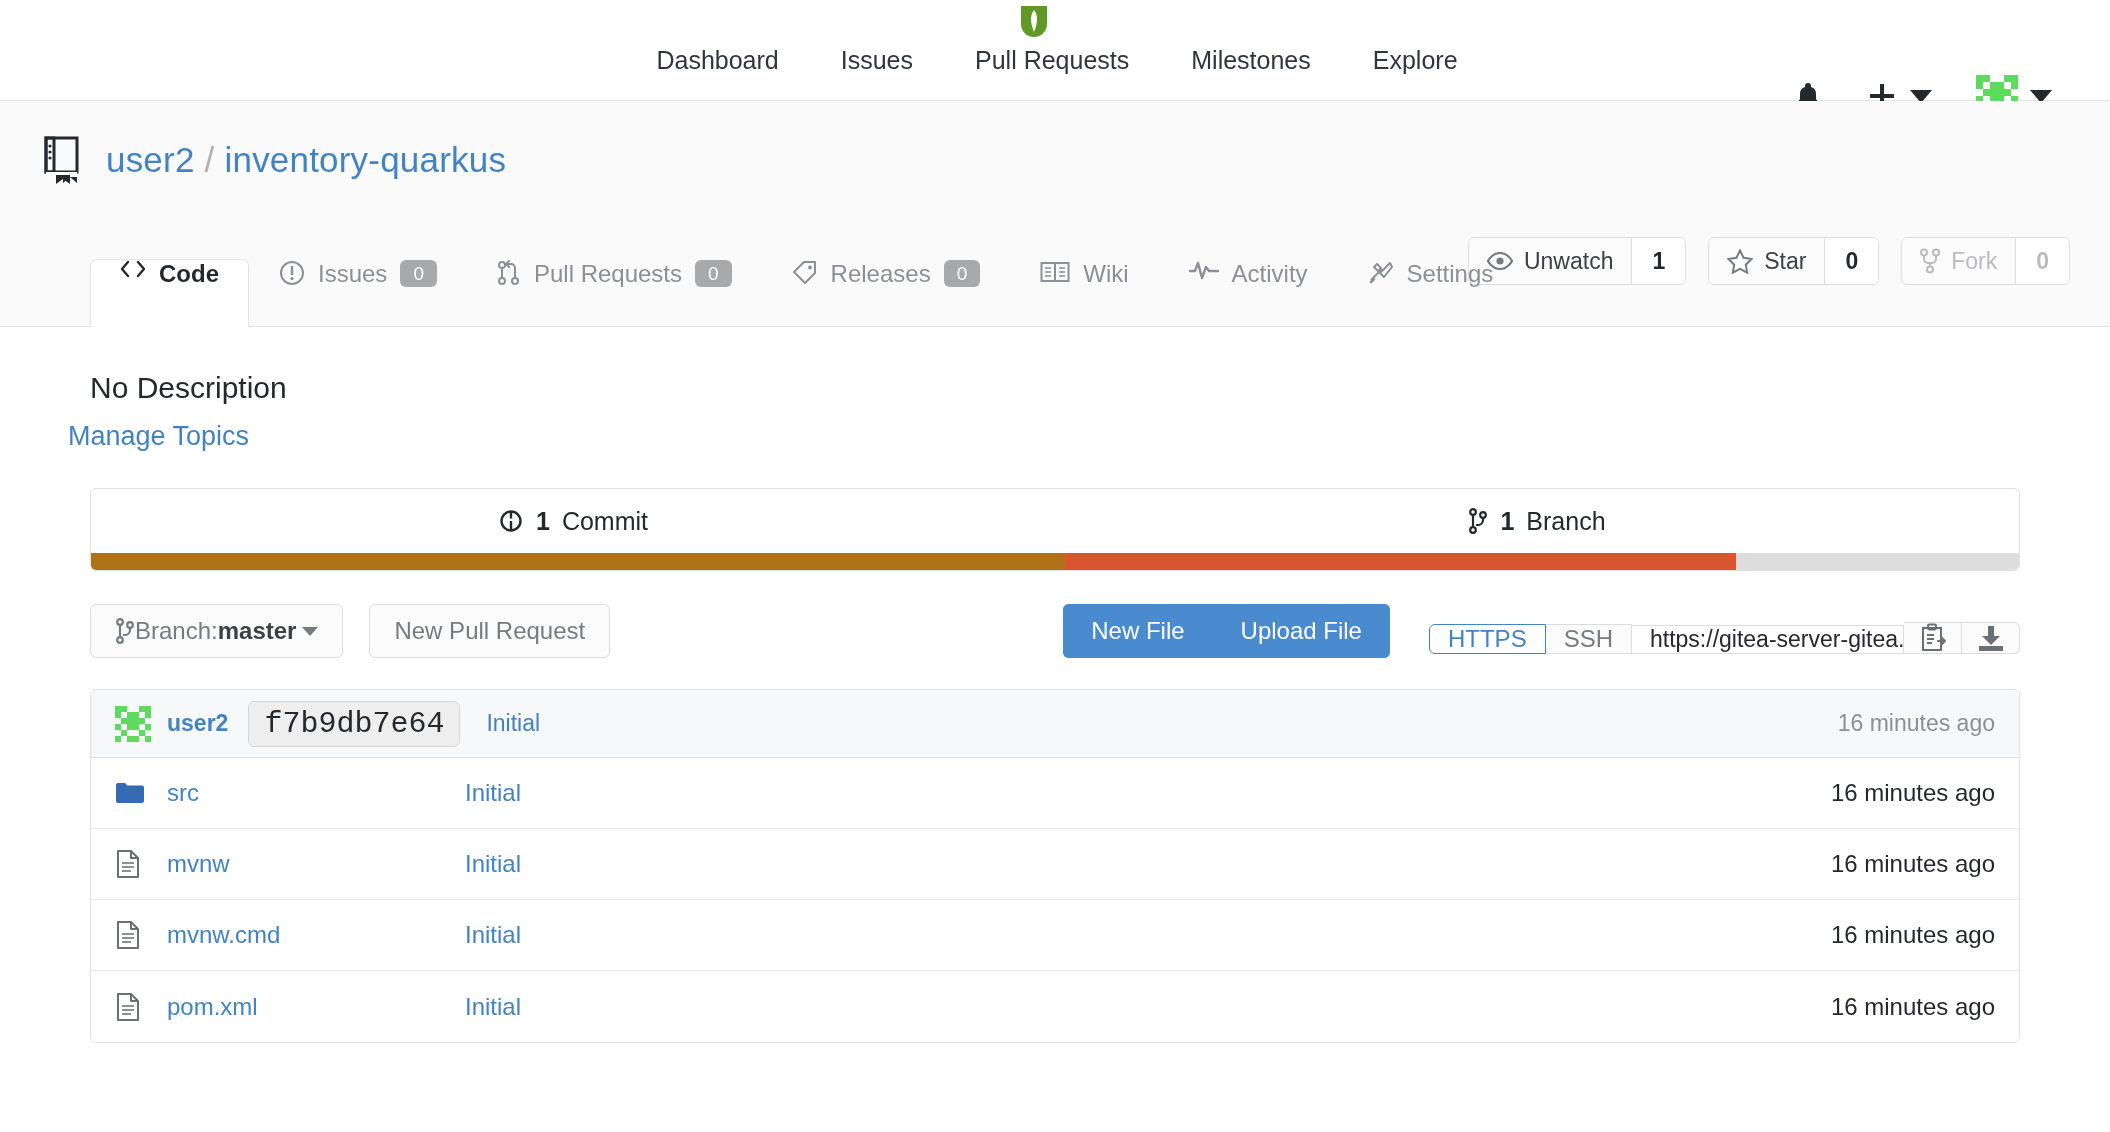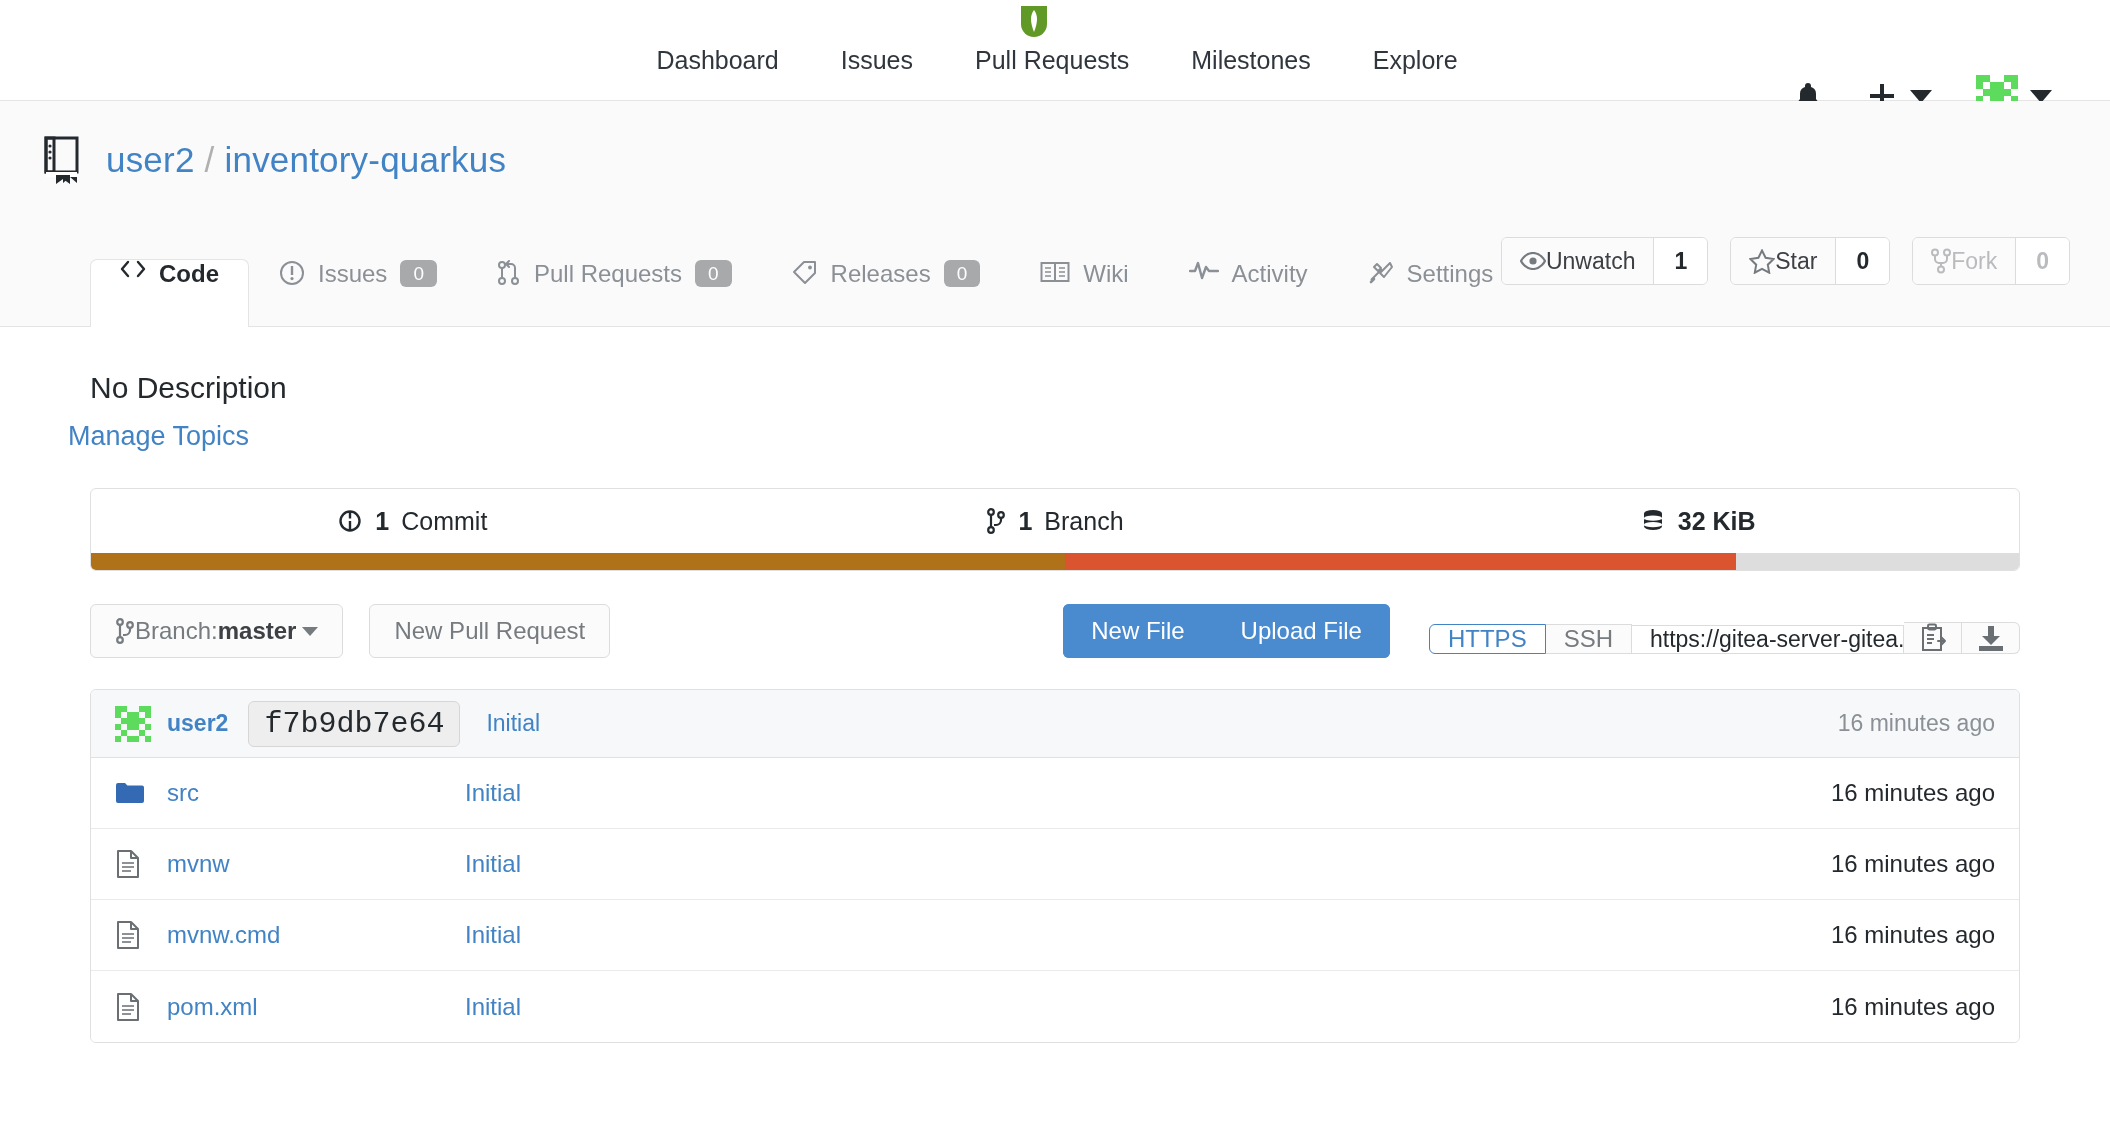--- a/index.html
+++ b/index.html
@@ -65,21 +65,21 @@
     position: absolute; right: 40px; top: 136px;
     display: flex; gap: 22px;
   }
   .btn-group {
     display: flex; align-items: stretch;
     border: 1px solid #dcdcdc; border-radius: 6px;
     background: #fbfbfb; overflow: hidden;
     height: 48px;
   }
   .btn-group .part {
-    display: flex; align-items: center; gap: 0;
+    display: flex; align-items: center; gap: 11px;
     padding: 0 18px;
     font-size: 23px; color: #3d4044;
     background: #fbfbfb;
   }
   .btn-group .count {
     border-left: 1px solid #dcdcdc;
     background: #ffffff;
     padding: 0 20px;
     font-size: 23px; font-weight: bold; color: #24292e;
     display: flex; align-items: center;
@@ -455,32 +455,20 @@
       <div class="stat">
         <svg width="20" height="26" viewBox="0 0 20 26">
           <circle cx="5" cy="4" r="2.8" fill="none" stroke="#24292e" stroke-width="2.2"></circle>
           <circle cx="5" cy="22" r="2.8" fill="none" stroke="#24292e" stroke-width="2.2"></circle>
           <circle cx="15" cy="7" r="2.8" fill="none" stroke="#24292e" stroke-width="2.2"></circle>
           <path d="M5 7 v12 M15 10 v2 a5 5 0 0 1 -5 5 H8" fill="none" stroke="#24292e" stroke-width="2.2"></path>
         </svg>
         <span>1</span>
         <span class="lbl">Branch</span>
       </div>
-      <div class="stat">
-        <svg width="26" height="26" viewBox="0 0 26 26">
-          <ellipse cx="13" cy="5.5" rx="9" ry="3.4" fill="#24292e"></ellipse>
-          <rect x="4" y="5.5" width="18" height="4.5" fill="#24292e"></rect>
-          <ellipse cx="13" cy="12" rx="9" ry="3.4" fill="#24292e"></ellipse>
-          <rect x="4" y="12" width="18" height="4.5" fill="#24292e"></rect>
-          <ellipse cx="13" cy="18.5" rx="9" ry="3.4" fill="#24292e"></ellipse>
-          <ellipse cx="13" cy="10.2" rx="9" ry="2.6" fill="#ffffff"></ellipse>
-          <ellipse cx="13" cy="16.7" rx="9" ry="2.6" fill="#ffffff"></ellipse>
-        </svg>
-        <span>32 KiB</span>
-      </div>
     </div>
     <div class="lang-bar">
       <span style="background:#b07219;width:50.5%"></span>
       <span style="background:#d9542f;width:34.8%"></span>
       <span style="background:#dddddd;width:14.7%"></span>
     </div>
   </div>
 
   <div class="controls">
     <div class="ctl-btn">

